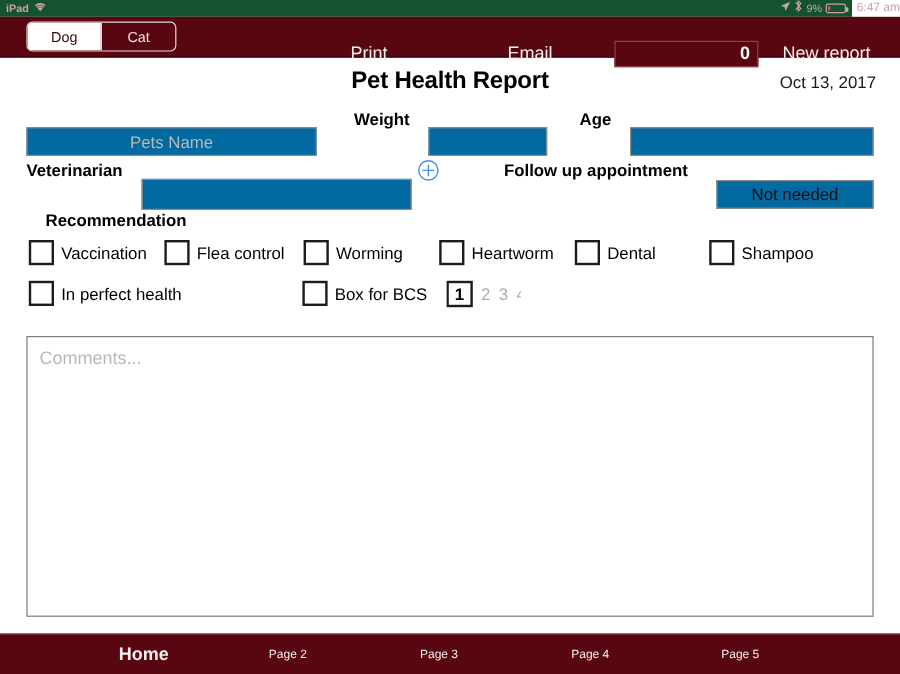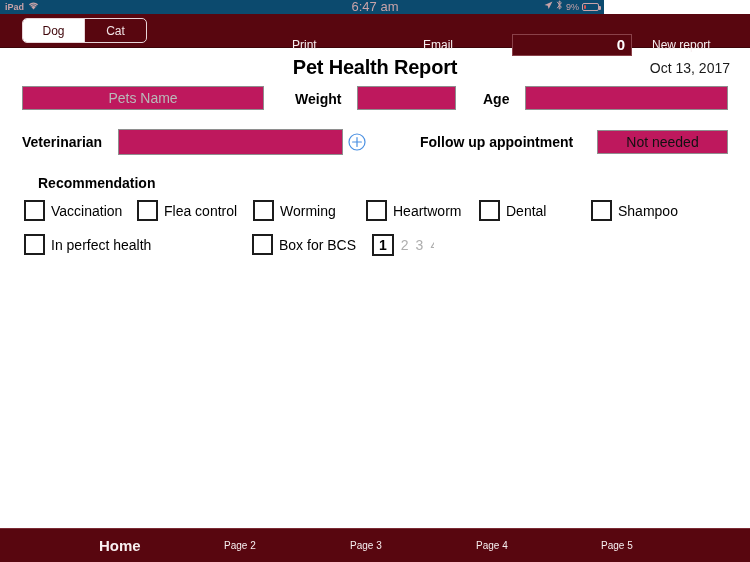--- a/index.html
+++ b/index.html
@@ -15,37 +15,37 @@
 
   #app {
     position: relative;
     width: 750px; height: 562px;
     background: #ffffff;
   }
 
   
   .statusbar {
     position: absolute; top: 0; left: 0;
-    width: 604px; height: 14px;
-    background: #0c4a6e;
+    width: 710px; height: 14px;
+    background: #14532d;
     color: #c8a3a8;
     font-size: 9px;
     line-height: 14px;
     padding-left: 32px;
   }
   .sb-left {
     position: absolute; left: 5px; top: 0;
     display: flex; align-items: center; gap: 4px;
     height: 14px;
   }
   .sb-center {
     position: absolute; left: 0; top: 0;
-    width: 750px; text-align: center;
+    width: 750px; text-align: right;
     height: 14px; line-height: 14px;
-    font-size: 13px;
+    font-size: 10px;
   }
   .sb-right {
     position: absolute; right: 5px; top: 0;
     display: flex; align-items: center; gap: 3px;
     height: 14px;
   }
   .sb-device { font-size: 9px; font-weight: bold; }
   .sb-pct { font-size: 9px; }
   .battery {
     width: 17px; height: 8px;
@@ -97,21 +97,21 @@
   .seg.active {
     background: #ffffff;
     color: #3d0409;
   }
   .seg + .seg { border-left: 1px solid #e8d5d8; }
 
   .tb-btn {
     position: absolute; top: 14px;
     height: 34px; line-height: 34px;
     color: #f7eff0;
-    font-size: 12px;
+    font-size: 15px;
     cursor: pointer;
     white-space: nowrap;
     text-align: center;
   }
   #btn-print { left: 292px; }
   #btn-email { left: 423px; }
   #btn-new   { left: 652px; }
 
   .counter-box {
     position: absolute;
@@ -142,27 +142,28 @@
     position: absolute;
     right: 20px; top: 60px;
     font-size: 14px;
     color: #1a1a1a;
   }
 
   
   .fld {
     position: absolute;
     border: 1px solid #8e8e8e;
-    background: #be185d;
+    background: #0369a1;
     font-size: 14px;
     color: #111111;
     line-height: 1;
     cursor: text;
     display: flex;
     align-items: center;
+    margin-top: 20px;
   }
   .fld.center { justify-content: center; }
   .fld .ph {
     color: #b9b9b9;
     font-size: 14px;
   }
   .lbl {
     position: absolute;
     font-size: 14px;
     font-weight: bold;
@@ -408,20 +409,23 @@
     <span class="cb-label">Box for BCS</span>
   </div>
 
   <div class="bcs-wrap" id="bcs-wrap">
       <span class="bcs-num selected">1</span>
       <span class="bcs-num">2</span>
       <span class="bcs-num">3</span>
       <span class="bcs-num">4</span>
     </div>
 
+  <div class="comments">
+    <span>Comments...</span>
+  </div>
 
   <div class="bottomnav">
     <div class="nav-item active" id="nav-0">Home</div>
     <div class="nav-item" id="nav-1">Page 2</div>
     <div class="nav-item" id="nav-2">Page 3</div>
     <div class="nav-item" id="nav-3">Page 4</div>
     <div class="nav-item" id="nav-4">Page 5</div>
   </div>
 
 </div>

